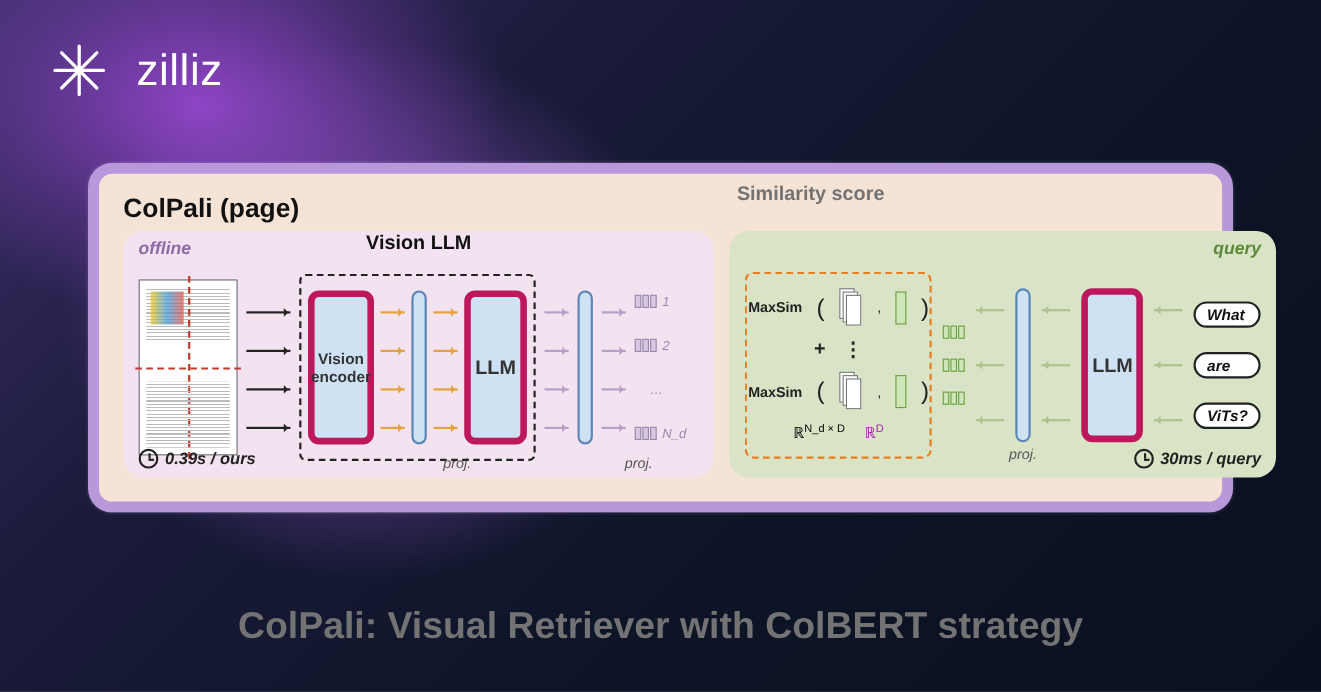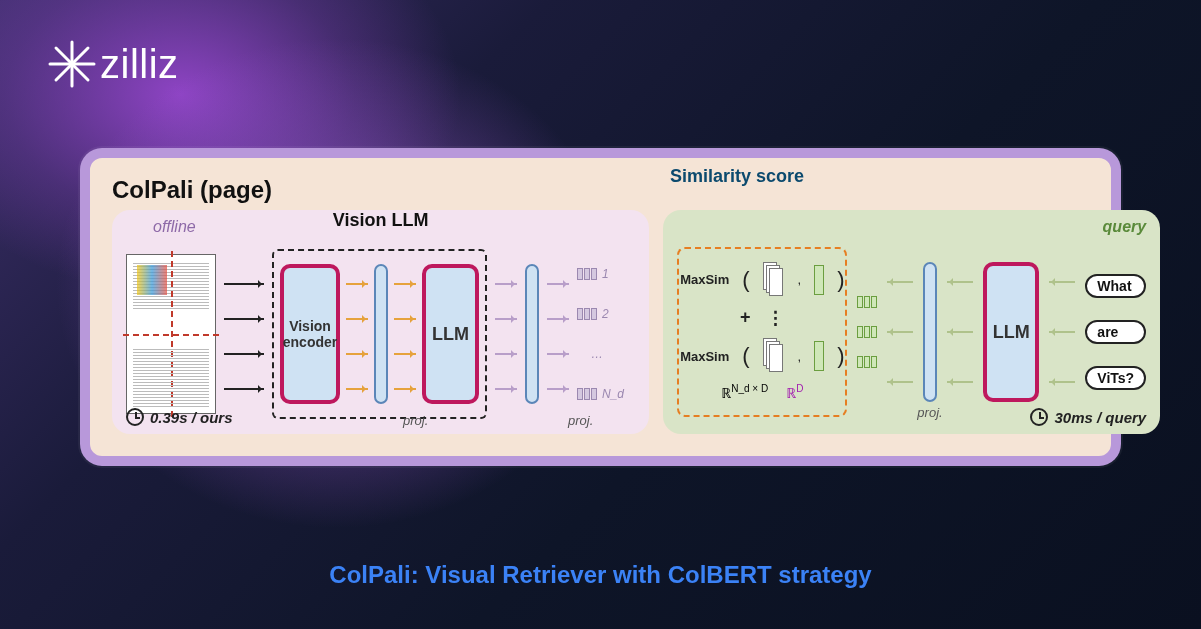--- a/index.html
+++ b/index.html
@@ -7,58 +7,58 @@
     width: 1201px;
     height: 629px;
     font-family: -apple-system, BlinkMacSystemFont, "Segoe UI", Arial, sans-serif;
     background: radial-gradient(ellipse 400px 350px at 28% 45%, #9b59d4 0%, rgba(155,89,212,0.35) 40%, transparent 70%),
                 radial-gradient(ellipse 350px 250px at 15% 15%, #8e44c4 0%, rgba(142,68,196,0.3) 50%, transparent 80%),
                 linear-gradient(135deg, #3d2f6b 0%, #1a1b3a 30%, #0e1528 60%, #0a1020 100%);
     overflow: hidden;
     position: relative;
     color: #fff;
   }
-  .logo { position: absolute; top: 40px; left: 48px; display: flex; align-items: center; gap: 4px; }
+  .logo { position: absolute; top: 40px; left: 48px; display: flex; align-items: center; gap: 28px; }
   .logo-icon { width: 48px; height: 48px; }
   .logo-text { font-size: 40px; font-weight: 500; letter-spacing: 0.5px; color: #fff; }
 
   .card {
     position: absolute;
     top: 148px;
     left: 80px;
     right: 80px;
     background: #f5e4d6;
     border-radius: 22px;
     padding: 18px 22px 22px;
     border: 10px solid rgba(150, 110, 220, 0.65);
     box-shadow: 0 0 0 2px rgba(255,255,255,0.05);
   }
   .card-header { display: flex; align-items: center; gap: 30px; margin-bottom: 6px; }
   .card-title { font-size: 24px; font-weight: 700; color: #111; }
   .metric { display: flex; align-items: center; gap: 8px; font-style: italic; font-weight: 700; color: #111; font-size: 20px; }
   .metric-icon { width: 20px; height: 20px; }
-  .sim-label { position: absolute; left: 56.8%; top: 8px; font-weight: 700; color: #0c4a6e; font-size: 18px; }
+  .sim-label { position: absolute; left: 56.8%; top: 8px; font-weight: 700; color: #737373; font-size: 18px; }
 
   .panels { display: flex; gap: 14px; align-items: stretch; }
 
   .offline {
     flex: 0 0 55%;
     background: #f3e3f0;
     border-radius: 18px;
     padding: 8px 14px 10px;
     position: relative;
   }
   .online {
     flex: 1;
     background: #d9e4c7;
     border-radius: 18px;
     padding: 8px 14px 10px;
     position: relative;
   }
-  .panel-tag-l { position: absolute; top: 8px; left: 14px; font-style: italic; font-weight: 400; color: #8e6aa8; font-size: 16px; margin-left: 27px; }
+  .panel-tag-l { position: absolute; top: 8px; left: 14px; font-style: italic; font-weight: 700; color: #8e6aa8; font-size: 16px; }
   .panel-tag-r { position: absolute; top: 8px; right: 14px; font-style: italic; font-weight: 600; color: #5a8a3a; font-size: 16px; }
 
   .vllm-label { position: absolute; top: 0px; left: 50%; transform: translateX(-50%); font-weight: 700; color: #111; font-size: 18px; }
 
   .offline-body { display: flex; align-items: center; gap: 8px; margin-top: 26px; height: 180px; position: relative; }
   .doc {
     width: 90px; height: 160px; background: #fff; border: 1px solid #666; position: relative; flex-shrink: 0;
   }
   .doc::before, .doc::after { content: ""; position: absolute; background: repeating-linear-gradient(transparent 0 2px, #bbb 2px 3px); }
   .doc::before { top: 6px; left: 6px; right: 6px; height: 50px; }
@@ -66,21 +66,21 @@
   .doc .dash-h { position: absolute; top: 50%; left: -4px; right: -4px; border-top: 2px dashed #c0392b; }
   .doc .dash-v { position: absolute; left: 50%; top: -4px; bottom: -4px; border-left: 2px dashed #c0392b; }
   .doc .chart-thumb { position: absolute; top: 10px; left: 10px; width: 30px; height: 30px; background: linear-gradient(90deg,#f1c40f,#3498db,#e74c3c); opacity: 0.7; }
 
   .arrows4 { width: 40px; height: 160px; position: relative; flex-shrink:0; }
   .arrows4 .ar { position: absolute; left: 0; right: 0; border-top: 2px solid; }
   .arrows4 .ar::after { content:""; position:absolute; right:-2px; top:-5px; border: 4px solid transparent; border-left-color: inherit; }
 
   .vllm-box { border: 2.5px dashed #222; border-radius: 6px; padding: 10px 6px; display: flex; align-items: center; gap: 6px; height: 170px; flex-shrink: 0; width: 215px; }
 
-  .block { background: #cfe2f3; border: 4px solid #be185d; border-radius: 10px; display: flex; align-items: center; justify-content: center; font-weight: 600; color: #333; font-size: 14px; text-align: center; }
+  .block { background: #cfe2f3; border: 6px solid #be185d; border-radius: 10px; display: flex; align-items: center; justify-content: center; font-weight: 600; color: #333; font-size: 14px; text-align: center; }
   .enc { width: 60px; height: 140px; }
   .bar { width: 14px; height: 140px; background: #cfe2f3; border: 2px solid #5b86b8; border-radius: 8px; flex-shrink: 0; }
   .llm { width: 80px; height: 140px; font-size: 18px; }
 
   .proj-label { font-style: italic; color: #555; font-size: 13px; text-align: center; position: absolute; }
 
   .out-vecs { width: 55px; height: 160px; display: flex; flex-direction: column; justify-content: space-around; flex-shrink:0; }
   .tiny-vec { display: flex; gap: 1px; align-items: center; }
   .tiny-vec .cell { width: 6px; height: 12px; background: #d5c8e0; border: 1px solid #9b88b0; }
   .tiny-vec .idx { font-size: 12px; color: #9b88b0; margin-left: 4px; font-style: italic; }
@@ -99,38 +99,38 @@
   .maxsim-row .lbl { font-weight: 700; }
   .stack { position: relative; width: 22px; height: 36px; }
   .stack .s { position: absolute; width: 14px; height: 28px; background: #fff; border: 1px solid #777; }
   .stack .s1 { top:0; left:0; } .stack .s2 { top:3px; left:3px; } .stack .s3 { top:6px; left:6px; }
   .gvec { width: 10px; height: 30px; background: #cfe7b8; border: 1px solid #6b9e3f; }
   .plus-colon { display: flex; align-items: center; gap: 16px; font-weight: 700; color: #222; font-size: 18px; }
   .dims { font-size: 14px; display: flex; gap: 18px; }
   .dim-p { color: #000000; } .dim-g { color: #a21caf; } .sup { font-size: 10px; vertical-align: super; }
 
   .query-col { display: flex; flex-direction: column; gap: 22px; flex-shrink:0; }
-  .qchip { background: #fff; border: 2px solid #222; border-radius: 14px; padding: 2px 10px; font-weight: 600; color: #111; font-size: 14px; }
+  .qchip { background: #fff; border: 2px solid #222; border-radius: 14px; padding: 2px 10px; font-style: italic; font-weight: 600; color: #111; font-size: 14px; }
 
   .gvecs-col { display: flex; flex-direction: column; gap: 18px; flex-shrink:0; }
   .gvecs-col .gv { display: flex; gap: 1px; }
   .gvecs-col .gc { width: 6px; height: 12px; background: #cfe7b8; border: 1px solid #6b9e3f; }
 
   .larrow { width: 26px; border-top: 2px solid #afc28b; position: relative; }
   .larrow::before { content:""; position:absolute; left:-2px; top:-5px; border:4px solid transparent; border-right-color:#afc28b; }
   .larrows-col { display:flex; flex-direction:column; gap:30px; height:120px; justify-content:space-around; }
 
   .caption {
     position: absolute;
     bottom: 40px;
     left: 0; right: 0;
     text-align: center;
-    font-size: 24px;
+    font-size: 34px;
     font-weight: 600;
-    color: #3b82f6;
+    color: #737373;
   }
 </style>
 </head>
 <body>
 
 <div class="logo">
   <span class="logo-icon">
     <svg viewBox="0 0 48 48" fill="none" stroke="#fff" stroke-width="3" stroke-linecap="round">
       <line x1="24" y1="2" x2="24" y2="46"></line>
       <line x1="2" y1="24" x2="46" y2="24"></line>

